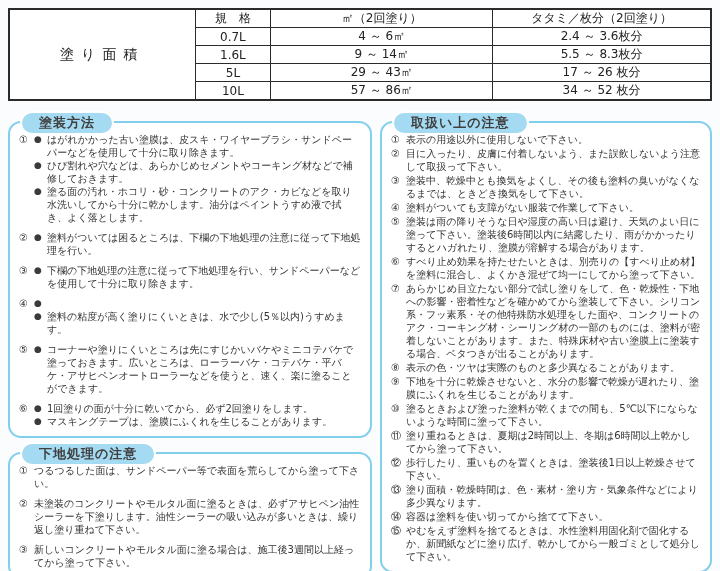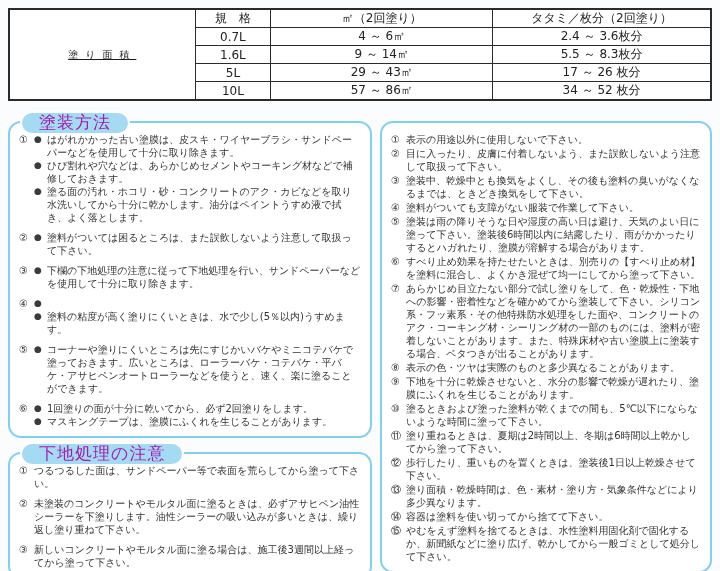--- a/index.html
+++ b/index.html
@@ -15,44 +15,44 @@
   
   table.coverage{
     border-collapse:collapse;width:704px;table-layout:fixed;
     border:2px solid #2b2b2b;background:#fff;
     font-size:12px;color:#222;
   }
   table.coverage td,table.coverage th{
     border:1px solid #2b2b2b;text-align:center;vertical-align:middle;
     height:17px;padding:0 4px;font-weight:normal;white-space:nowrap;overflow:hidden;
   }
-  td.rowhead{font-size:10px;letter-spacing:7px;color:#1c1c1c;text-decoration:underline;}
+  td.rowhead{font-size:14px;letter-spacing:7px;color:#1c1c1c;}
   .col-spec{width:10.8%;}
   .col-sqm{width:31.6%;}
   .col-tatami{width:31.1%;}
   .col-head{width:26.5%;}
 
   
   .columns{display:flex;gap:8px;margin-top:6px;align-items:flex-start;}
   .col{display:flex;flex-direction:column;}
   .col.left{width:364px;}
   .col.right{width:332px;}
 
   
   .box{
     position:relative;box-sizing:border-box;width:100%;
     border:2px solid #82cfeb;border-radius:13px;background:#fff;
     margin-top:14px;padding:10px 9px 7px 9px;
   }
   .pill{
     position:absolute;top:-12px;left:10px;
-    background:#a4dbf3;color:#a21caf;
+    background:#a4dbf3;color:#404040;
     border:2px solid #ffffff;border-radius:13px;
     padding:1px 17px 2px 17px;
-    font-size:17px;font-weight:normal;letter-spacing:1px;
+    font-size:13px;font-weight:bold;letter-spacing:1px;
     line-height:17px;white-space:nowrap;
   }
   .items{font-size:10px;line-height:13px;color:#333;}
   .item{display:flex;align-items:flex-start;}
   .sec-loose .item{margin-bottom:7px;}
   .sec-loose .item:last-child{margin-bottom:1px;}
   .sec-tight .item{margin-bottom:1px;}
   .num{flex:0 0 15px;color:#333;}
   .content{flex:1;min-width:0;}
   .bullet{display:flex;align-items:flex-start;}
@@ -120,21 +120,21 @@
                   <span class="dot">●</span>
                   <span>塗る面の汚れ・ホコリ・砂・コンクリートのアク・カビなどを取り水洗いしてから十分に乾かします。油分はペイントうすめ液で拭き、よく落とします。</span>
                 </div>
               </div>
             </div>
             <div class="item">
               <span class="num">②</span>
               <div class="content">
                 <div class="bullet">
                   <span class="dot">●</span>
-                  <span>塗料がついては困るところは、また誤飲しないよう注意して取扱って下さい。</span>
+                  <span>塗料がついては困るところは、下欄の下地処理の注意に従って下地処理を行い。</span>
                 </div>
               </div>
             </div>
             <div class="item">
               <span class="num">③</span>
               <div class="content">
                 <div class="bullet">
                   <span class="dot">●</span>
                   <span>下欄の下地処理の注意に従って下地処理を行い、サンドペーパーなどを使用して十分に取り除きます。</span>
                 </div>
@@ -189,20 +189,21 @@
             </div>
             <div class="item">
               <span class="num">③</span>
               <div class="content">新しいコンクリートやモルタル面に塗る場合は、施工後3週間以上経ってから塗って下さい。</div>
             </div>
           </div>
         </section>
       </div>
     <div class="col right">
         <section class="box sec-tight">
+          <div class="pill">取扱い上の注意</div>
           <div class="items">
             <div class="item">
               <span class="num">①</span>
               <div class="content">表示の用途以外に使用しないで下さい。</div>
             </div>
             <div class="item">
               <span class="num">②</span>
               <div class="content">目に入ったり、皮膚に付着しないよう、また誤飲しないよう注意して取扱って下さい。</div>
             </div>
             <div class="item">

